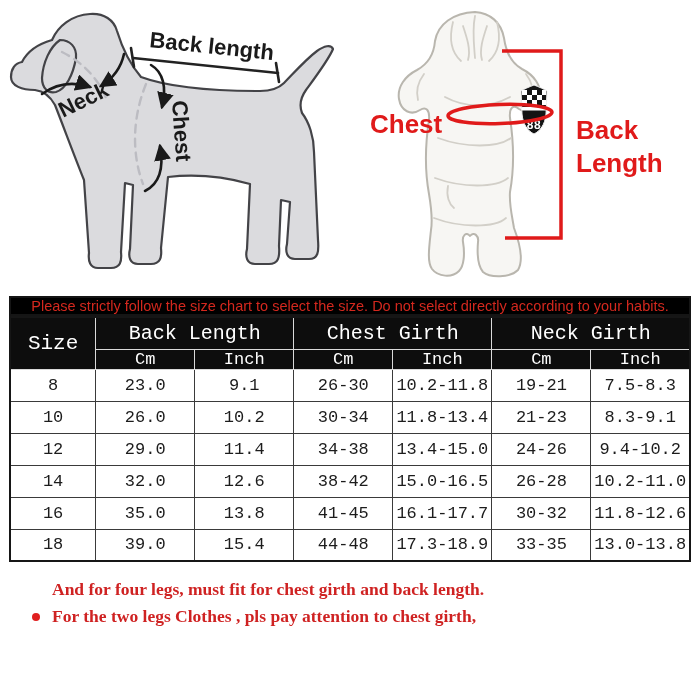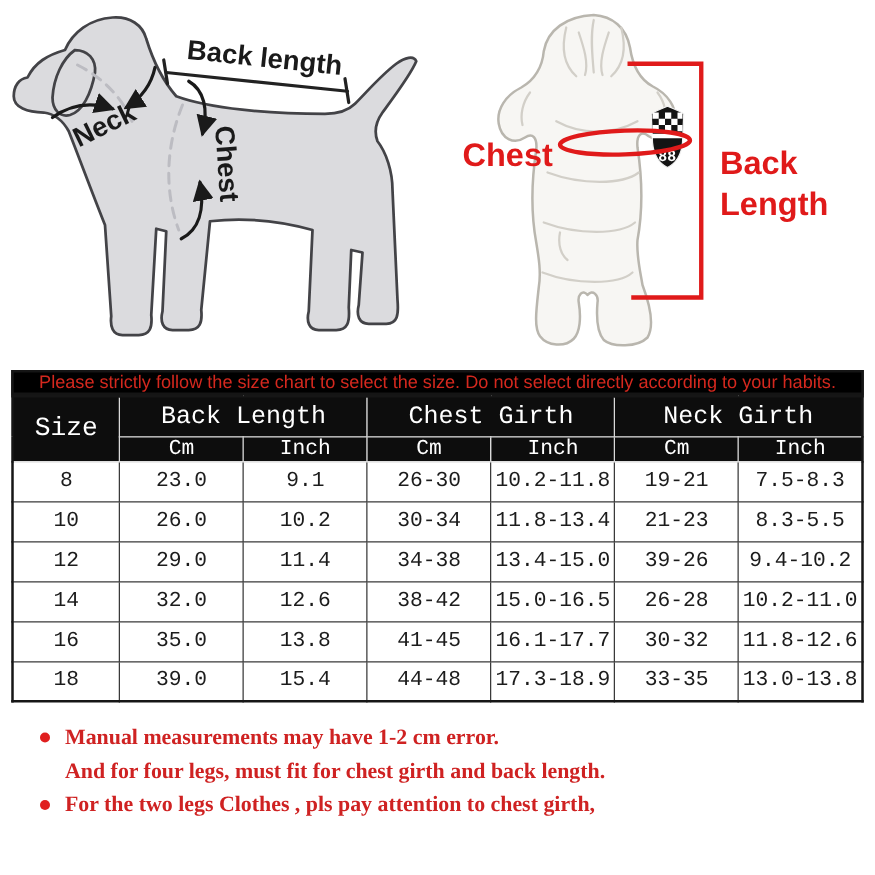--- a/index.html
+++ b/index.html
@@ -190,29 +190,29 @@
         <td>19-21</td>
         <td>7.5-8.3</td>
       </tr>
       <tr>
         <td>10</td>
         <td>26.0</td>
         <td>10.2</td>
         <td>30-34</td>
         <td>11.8-13.4</td>
         <td>21-23</td>
-        <td>8.3-5.5</td>
+        <td>8.3-9.1</td>
       </tr>
       <tr>
         <td>12</td>
         <td>29.0</td>
         <td>11.4</td>
         <td>34-38</td>
         <td>13.4-15.0</td>
-        <td>39-26</td>
+        <td>24-26</td>
         <td>9.4-10.2</td>
       </tr>
       <tr>
         <td>14</td>
         <td>32.0</td>
         <td>12.6</td>
         <td>38-42</td>
         <td>15.0-16.5</td>
         <td>26-28</td>
         <td>10.2-11.0</td>
@@ -232,24 +232,20 @@
         <td>15.4</td>
         <td>44-48</td>
         <td>17.3-18.9</td>
         <td>33-35</td>
         <td>13.0-13.8</td>
       </tr>
     </tbody>
 </table>
 
 <div class="notes">
-    <div class="note-row">
-      <span class="bullet"></span>
-      <span class="note-text">Manual measurements may have 1-2 cm error.</span>
-    </div>
     <div class="note-row">
       <span class="bullet hidden"></span>
       <span class="note-text">And for four legs, must fit for chest girth and back length.</span>
     </div>
     <div class="note-row">
       <span class="bullet"></span>
       <span class="note-text">For the two legs Clothes , pls pay attention to chest girth,</span>
     </div>
   </div>
 

